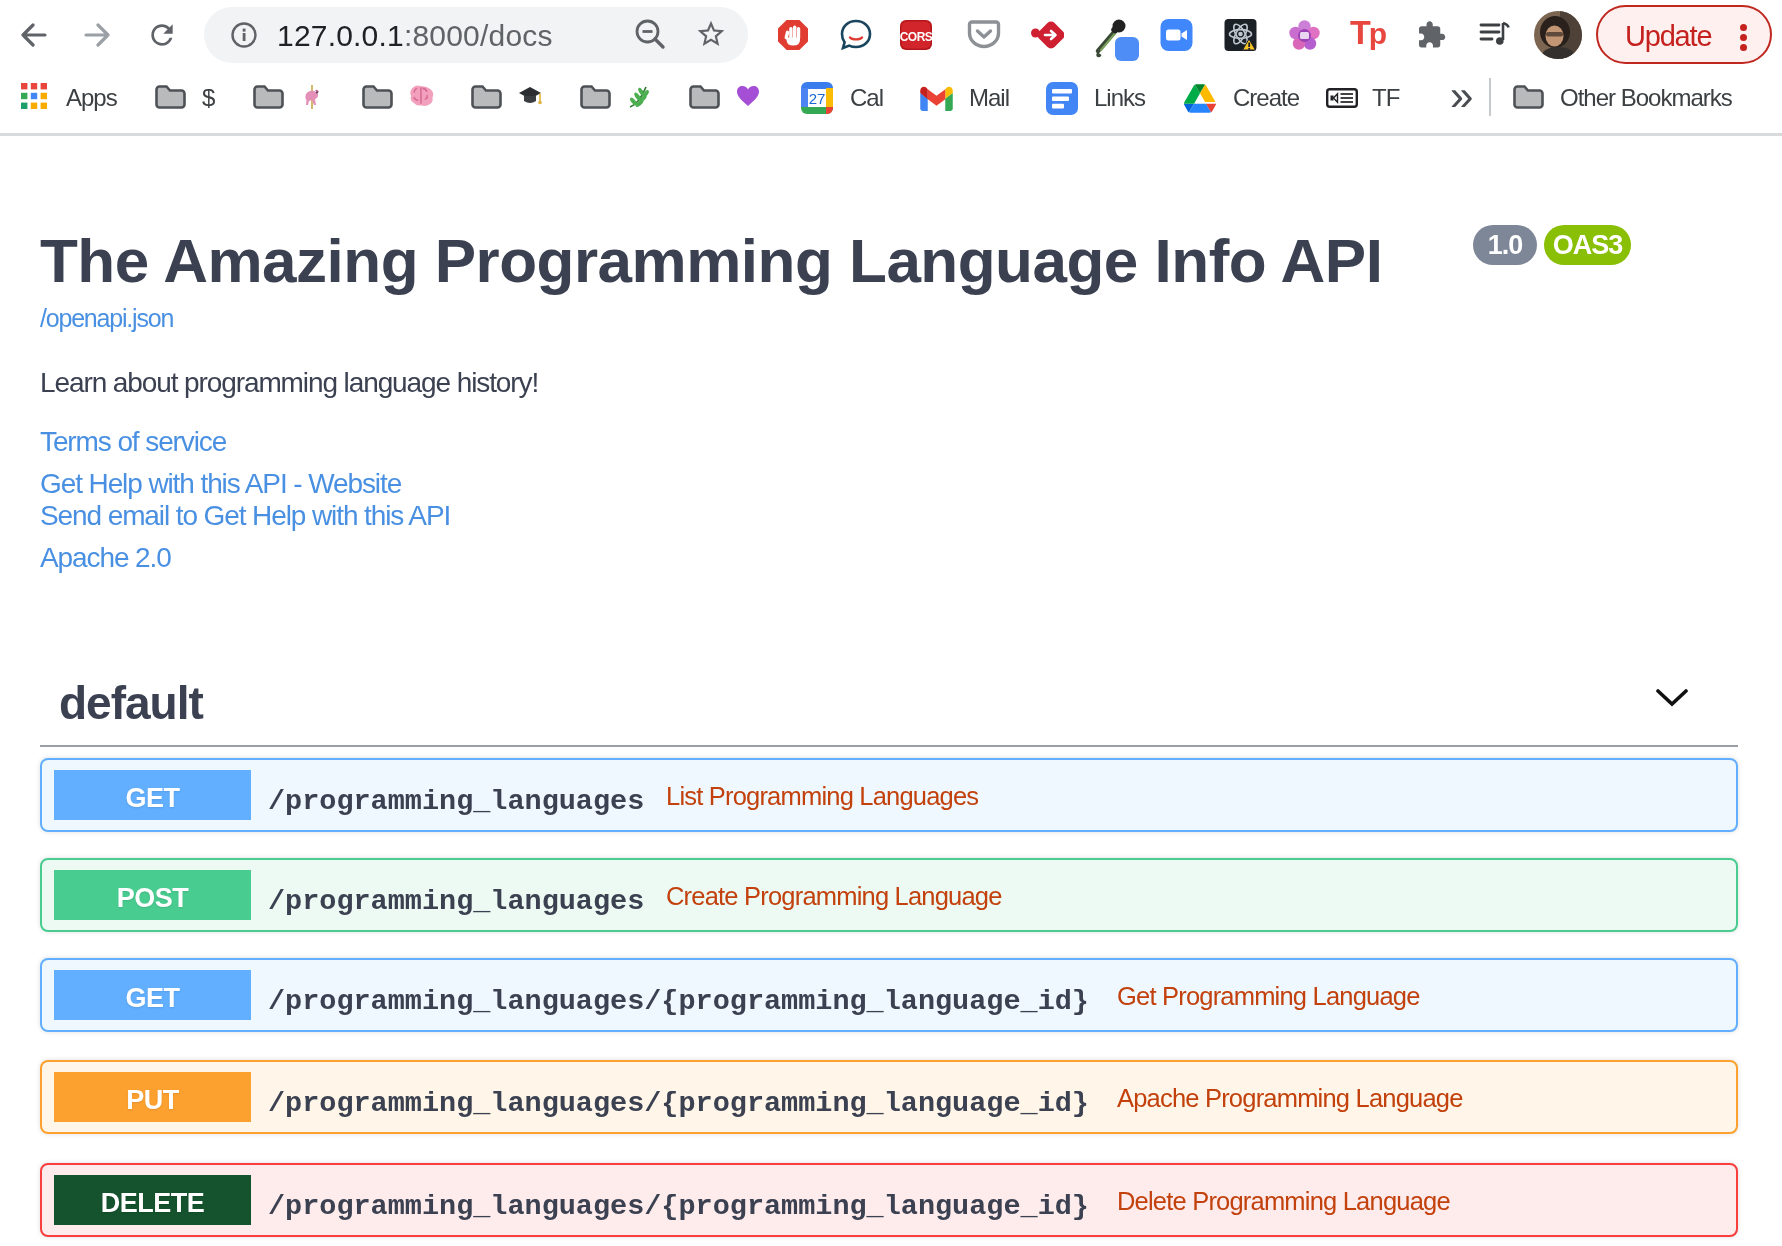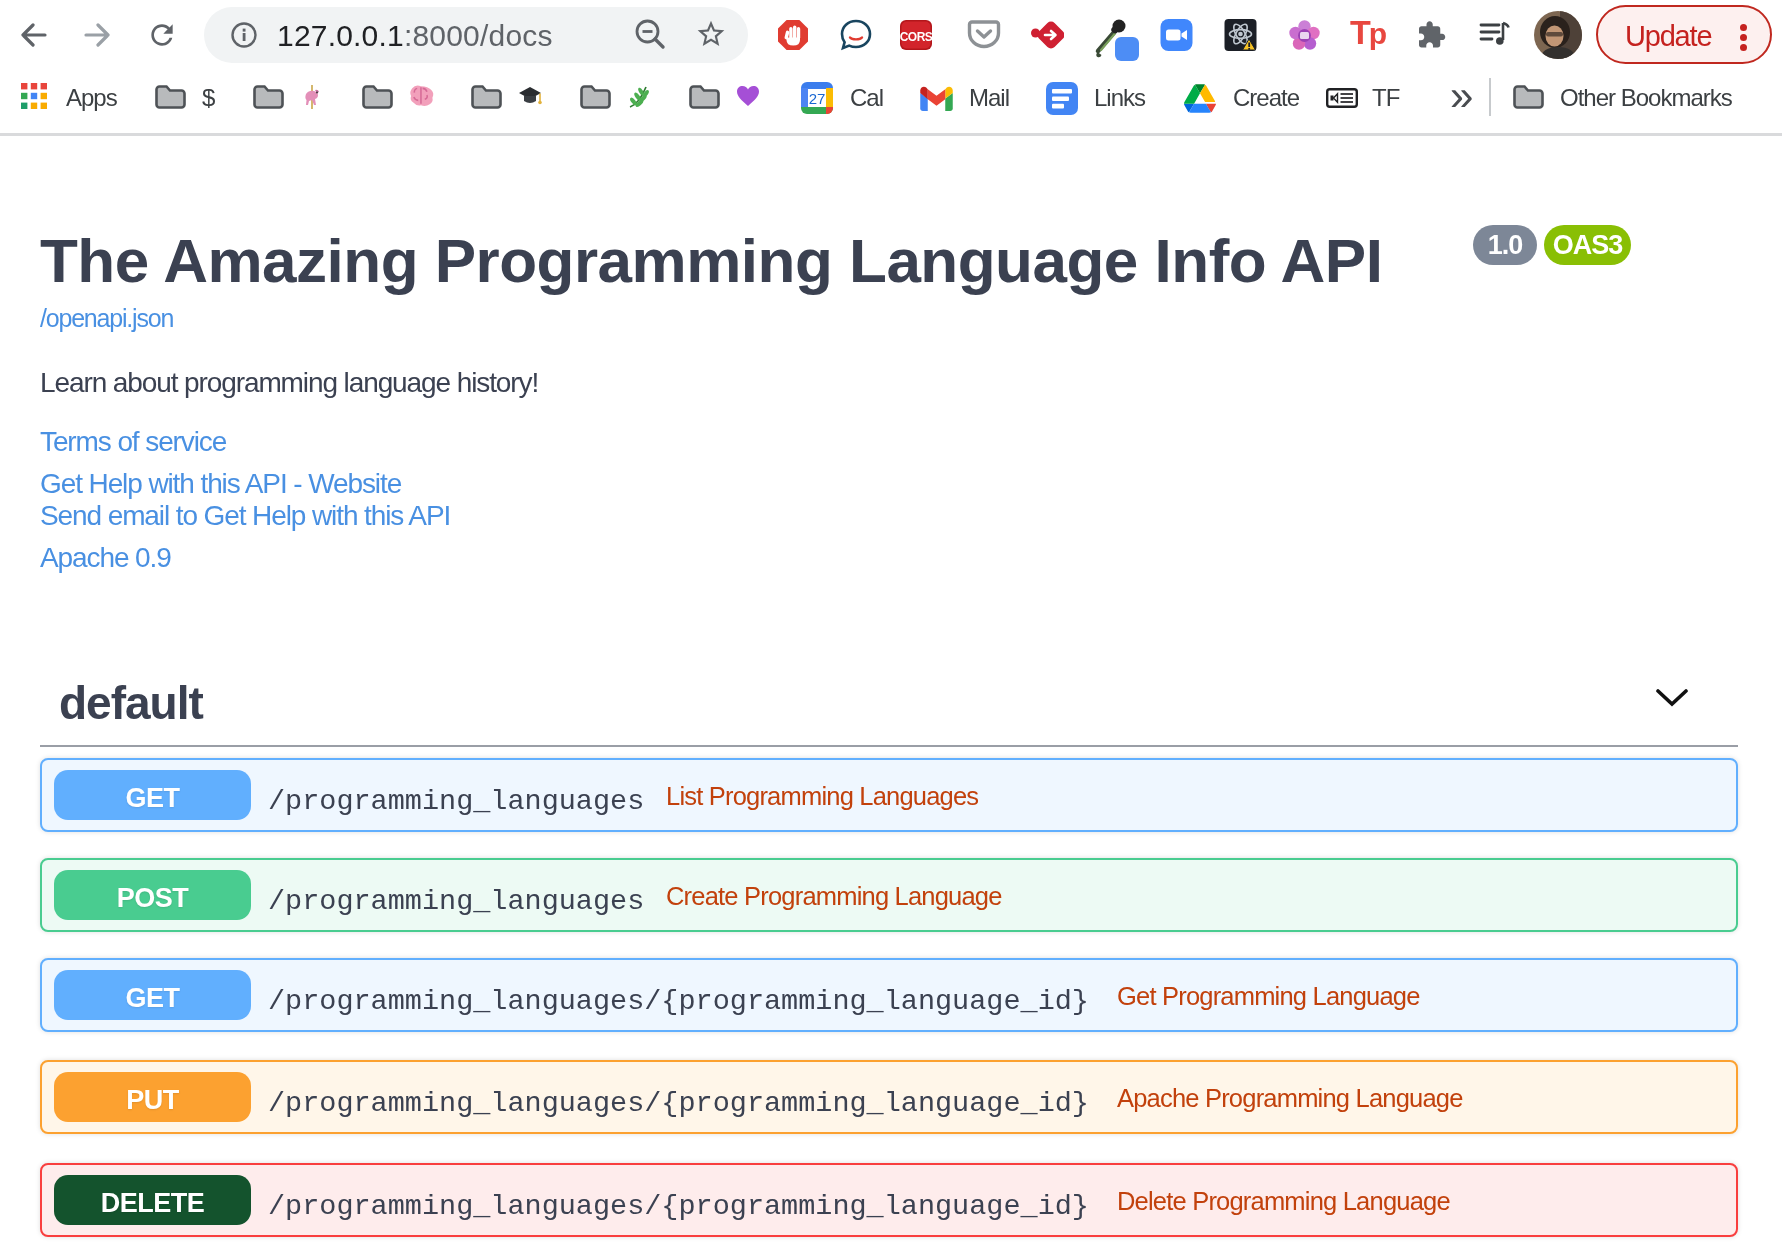--- a/index.html
+++ b/index.html
@@ -15,22 +15,22 @@
 #updatetext{position:absolute;left:27px;top:13px;font-size:29px;letter-spacing:-1.2px;color:#c5221f}
 .bmlabel{position:absolute;top:14px;font-size:24px;color:#3c4043;letter-spacing:-1px}
 
 .stitle{position:absolute;left:40px;top:225px;font-size:62px;font-weight:bold;color:#3b4151;letter-spacing:-0.5px}
 .badge{position:absolute;height:40px;border-radius:20px;color:#fff;font-weight:bold;font-size:27px;text-align:center;letter-spacing:-1px}
 .slink{position:absolute;font-size:28px;color:#4990e2;letter-spacing:-1.1px}
 .sdesc{position:absolute;font-size:28px;color:#3b4151;letter-spacing:-1.1px}
 .sechead{position:absolute;left:59px;top:676px;font-size:46px;font-weight:bold;color:#3b4151;letter-spacing:-1px}
 .hr{position:absolute;left:40px;top:745px;width:1698px;height:2px;background:#9a9ea6}
 .opblock{position:absolute;left:40px;width:1698px;height:74px;border-radius:8px;border:2px solid;box-shadow:0 0 5px rgba(0,0,0,0.13)}
-.opbadge{position:absolute;left:12px;top:10px;width:197px;height:50px;border-radius:14px;color:#fff;font-weight:bold;font-size:27px;text-align:center;line-height:57px;letter-spacing:-0.5px;text-shadow:0 1px 2px rgba(0,0,0,0.1)}
-.oppath{position:absolute;left:226px;top:7px;height:70px;line-height:70px;font-family:"Liberation Mono",monospace;font-weight:normal;font-size:28.5px;color:#3b4151;letter-spacing:0px}
+.opbadge{position:absolute;left:12px;top:10px;width:197px;height:50px;border-radius:0;color:#fff;font-weight:bold;font-size:27px;text-align:center;line-height:57px;letter-spacing:-0.5px;text-shadow:0 1px 2px rgba(0,0,0,0.1)}
+.oppath{position:absolute;left:226px;top:7px;height:70px;line-height:70px;font-family:"Liberation Mono",monospace;font-weight:bold;font-size:28.5px;color:#3b4151;letter-spacing:0px}
 .opdesc{position:absolute;top:0;height:70px;line-height:72px;font-size:25.5px;color:#c2410c;letter-spacing:-0.8px}
 </style></head>
 <body>
 <div id="toolbar">
 
 <svg class="ic" style="left:20px;top:23px" width="27" height="24" viewBox="0 0 27 24">
 <path d="M13 2 L3 12 L13 22 M3 12 H25" fill="none" stroke="#5f6368" stroke-width="3.2" stroke-linecap="round" stroke-linejoin="round"></path>
 </svg>
 
 <svg class="ic" style="left:84px;top:23px" width="27" height="24" viewBox="0 0 27 24">
@@ -313,21 +313,21 @@
 </div>
 <div id="content">
 <div class="stitle">The Amazing Programming Language Info API</div>
 <div class="badge" style="left:1473px;top:225px;width:64px;line-height:40px;background:#7d8797">1.0</div>
 <div class="badge" style="left:1544px;top:225px;width:87px;line-height:40px;background:#89bf04">OAS3</div>
 <div class="slink" style="left:40px;top:304px;font-size:25px;letter-spacing:-1.2px">/openapi.json</div>
 <div class="sdesc" style="left:40px;top:367px">Learn about programming language history!</div>
 <div class="slink" style="left:40px;top:426px">Terms of service</div>
 <div class="slink" style="left:40px;top:468px">Get Help with this API - Website</div>
 <div class="slink" style="left:40px;top:500px">Send email to Get Help with this API</div>
-<div class="slink" style="left:40px;top:542px">Apache 0.9</div>
+<div class="slink" style="left:40px;top:542px">Apache 2.0</div>
 <div class="sechead">default</div>
 <svg class="abs" style="left:1656px;top:689px" width="32" height="18" viewBox="0 0 32 18">
 <path d="M2 2 L16 15 L30 2" fill="none" stroke="#111" stroke-width="3.6" stroke-linecap="round"></path>
 </svg>
 <div class="hr"></div>
 <div class="opblock" style="top:758px;border-color:#61affe;background:#eff7ff">
   <div class="opbadge" style="background:#61affe">GET</div>
   <div class="oppath">/programming_languages</div>
   <div class="opdesc" style="left:624px">List Programming Languages</div>
 </div>

